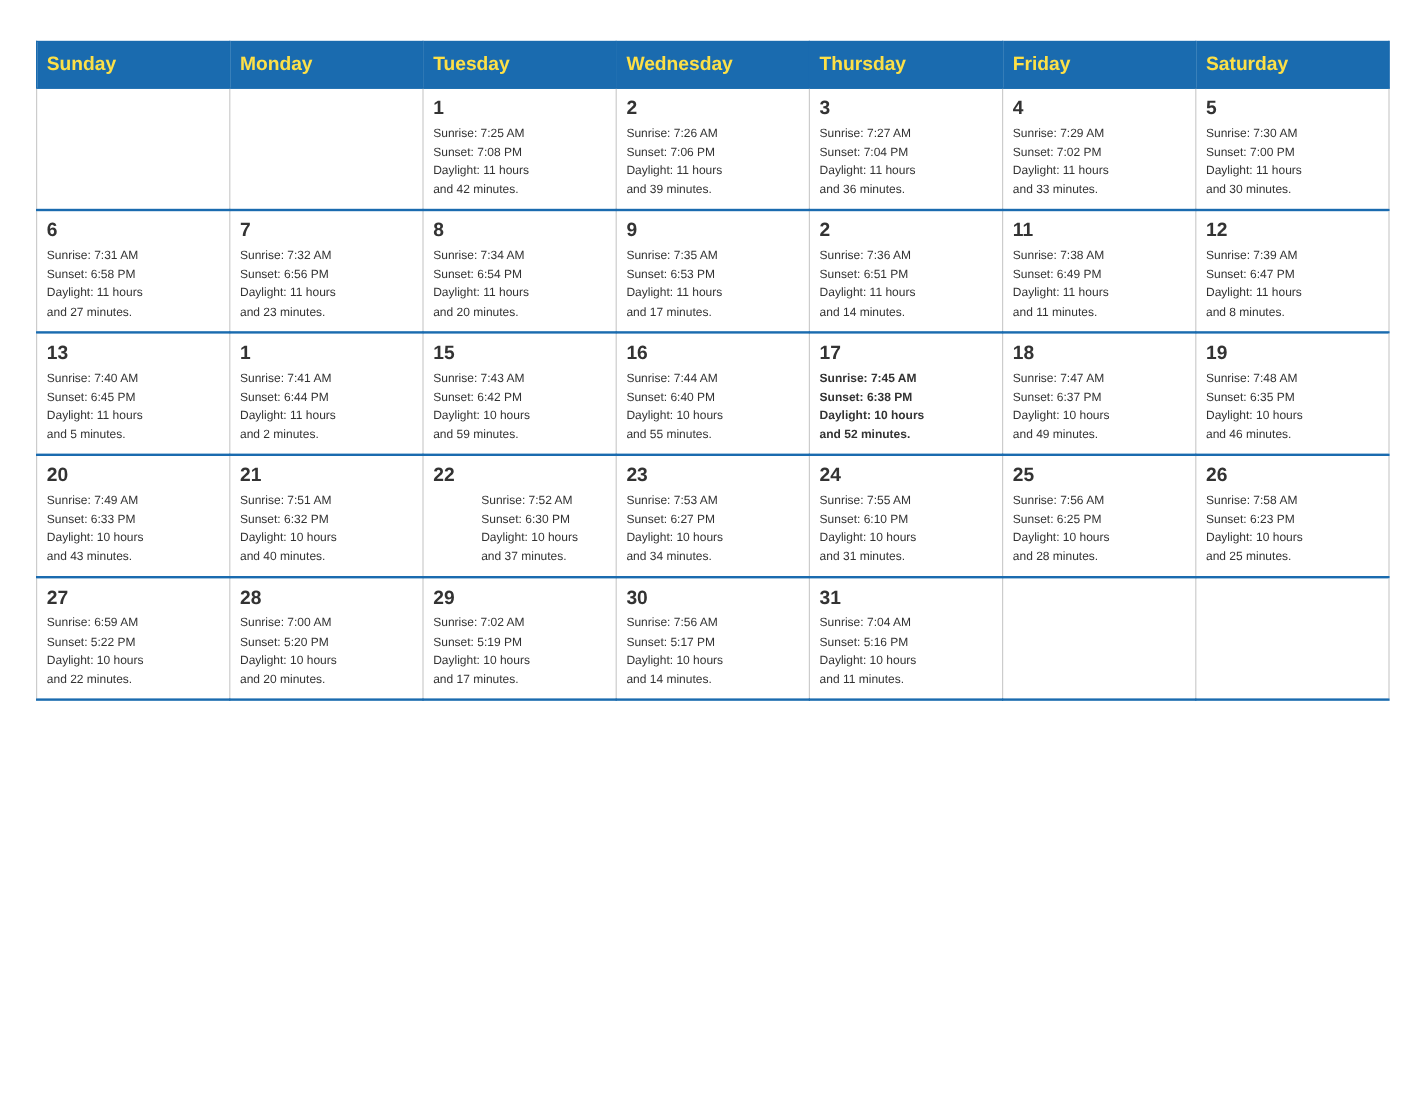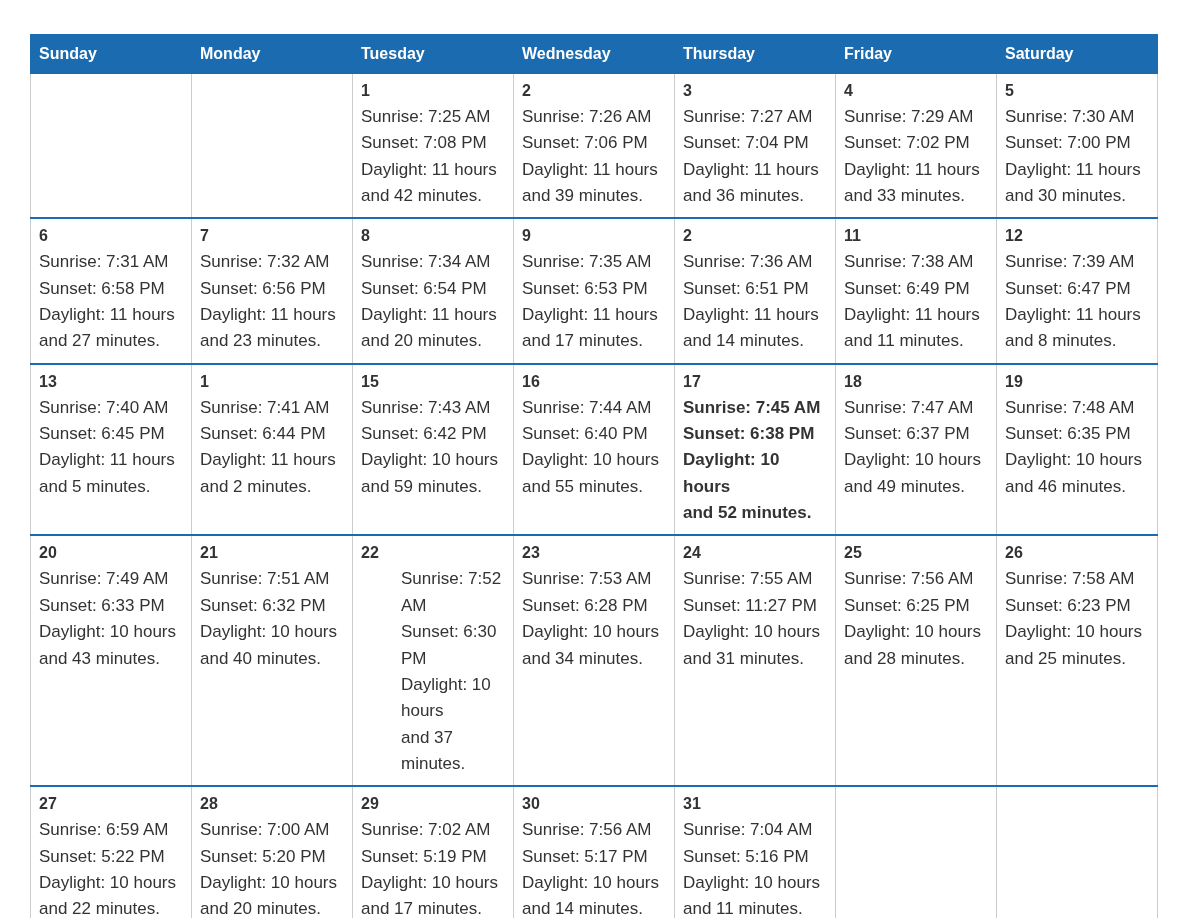--- a/index.html
+++ b/index.html
@@ -38,21 +38,21 @@
     }
     .calendar-table {
       width: 100%;
       border-collapse: collapse;
       margin-top: 8px;
     }
     .calendar-table thead tr {
       background-color: #1a6baf;
     }
     .calendar-table thead th {
-      color: #ffffff;
+      color: #fde047;
       font-size: 16px;
       font-weight: bold;
       padding: 10px 8px;
       text-align: left;
       border: 1px solid #1a6baf;
     }
     .calendar-table tbody tr {
       border-bottom: 2px solid #1a6baf;
     }
     .calendar-table tbody td {
@@ -69,21 +69,21 @@
       border-right: 1px solid #ccc;
     }
     .day-number {
       font-size: 16px;
       font-weight: bold;
       color: #333;
       display: block;
       margin-bottom: 4px;
     }
     .day-info {
-      font-size: 17px;
+      font-size: 10px;
       color: #333;
       line-height: 1.55;
     }
     .empty-cell {
       background: #fff;
     }
   </style>
 </head>
 <body>
 
@@ -269,28 +269,28 @@
         <td>
           <span class="day-number">22</span>
           <div class="day-info" style="white-space: pre-line; margin-left: 40px;">Sunrise: 7:52 AM
 Sunset: 6:30 PM
 Daylight: 10 hours
 and 37 minutes.</div>
         </td>
         <td>
           <span class="day-number">23</span>
           <div class="day-info" style="white-space: pre-line;">Sunrise: 7:53 AM
-Sunset: 6:28 PM
+Sunset: 6:27 PM
 Daylight: 10 hours
 and 34 minutes.</div>
         </td>
         <td>
           <span class="day-number">24</span>
           <div class="day-info" style="white-space: pre-line;">Sunrise: 7:55 AM
-Sunset: 11:27 PM
+Sunset: 6:10 PM
 Daylight: 10 hours
 and 31 minutes.</div>
         </td>
         <td>
           <span class="day-number">25</span>
           <div class="day-info" style="white-space: pre-line;">Sunrise: 7:56 AM
 Sunset: 6:25 PM
 Daylight: 10 hours
 and 28 minutes.</div>
         </td>

